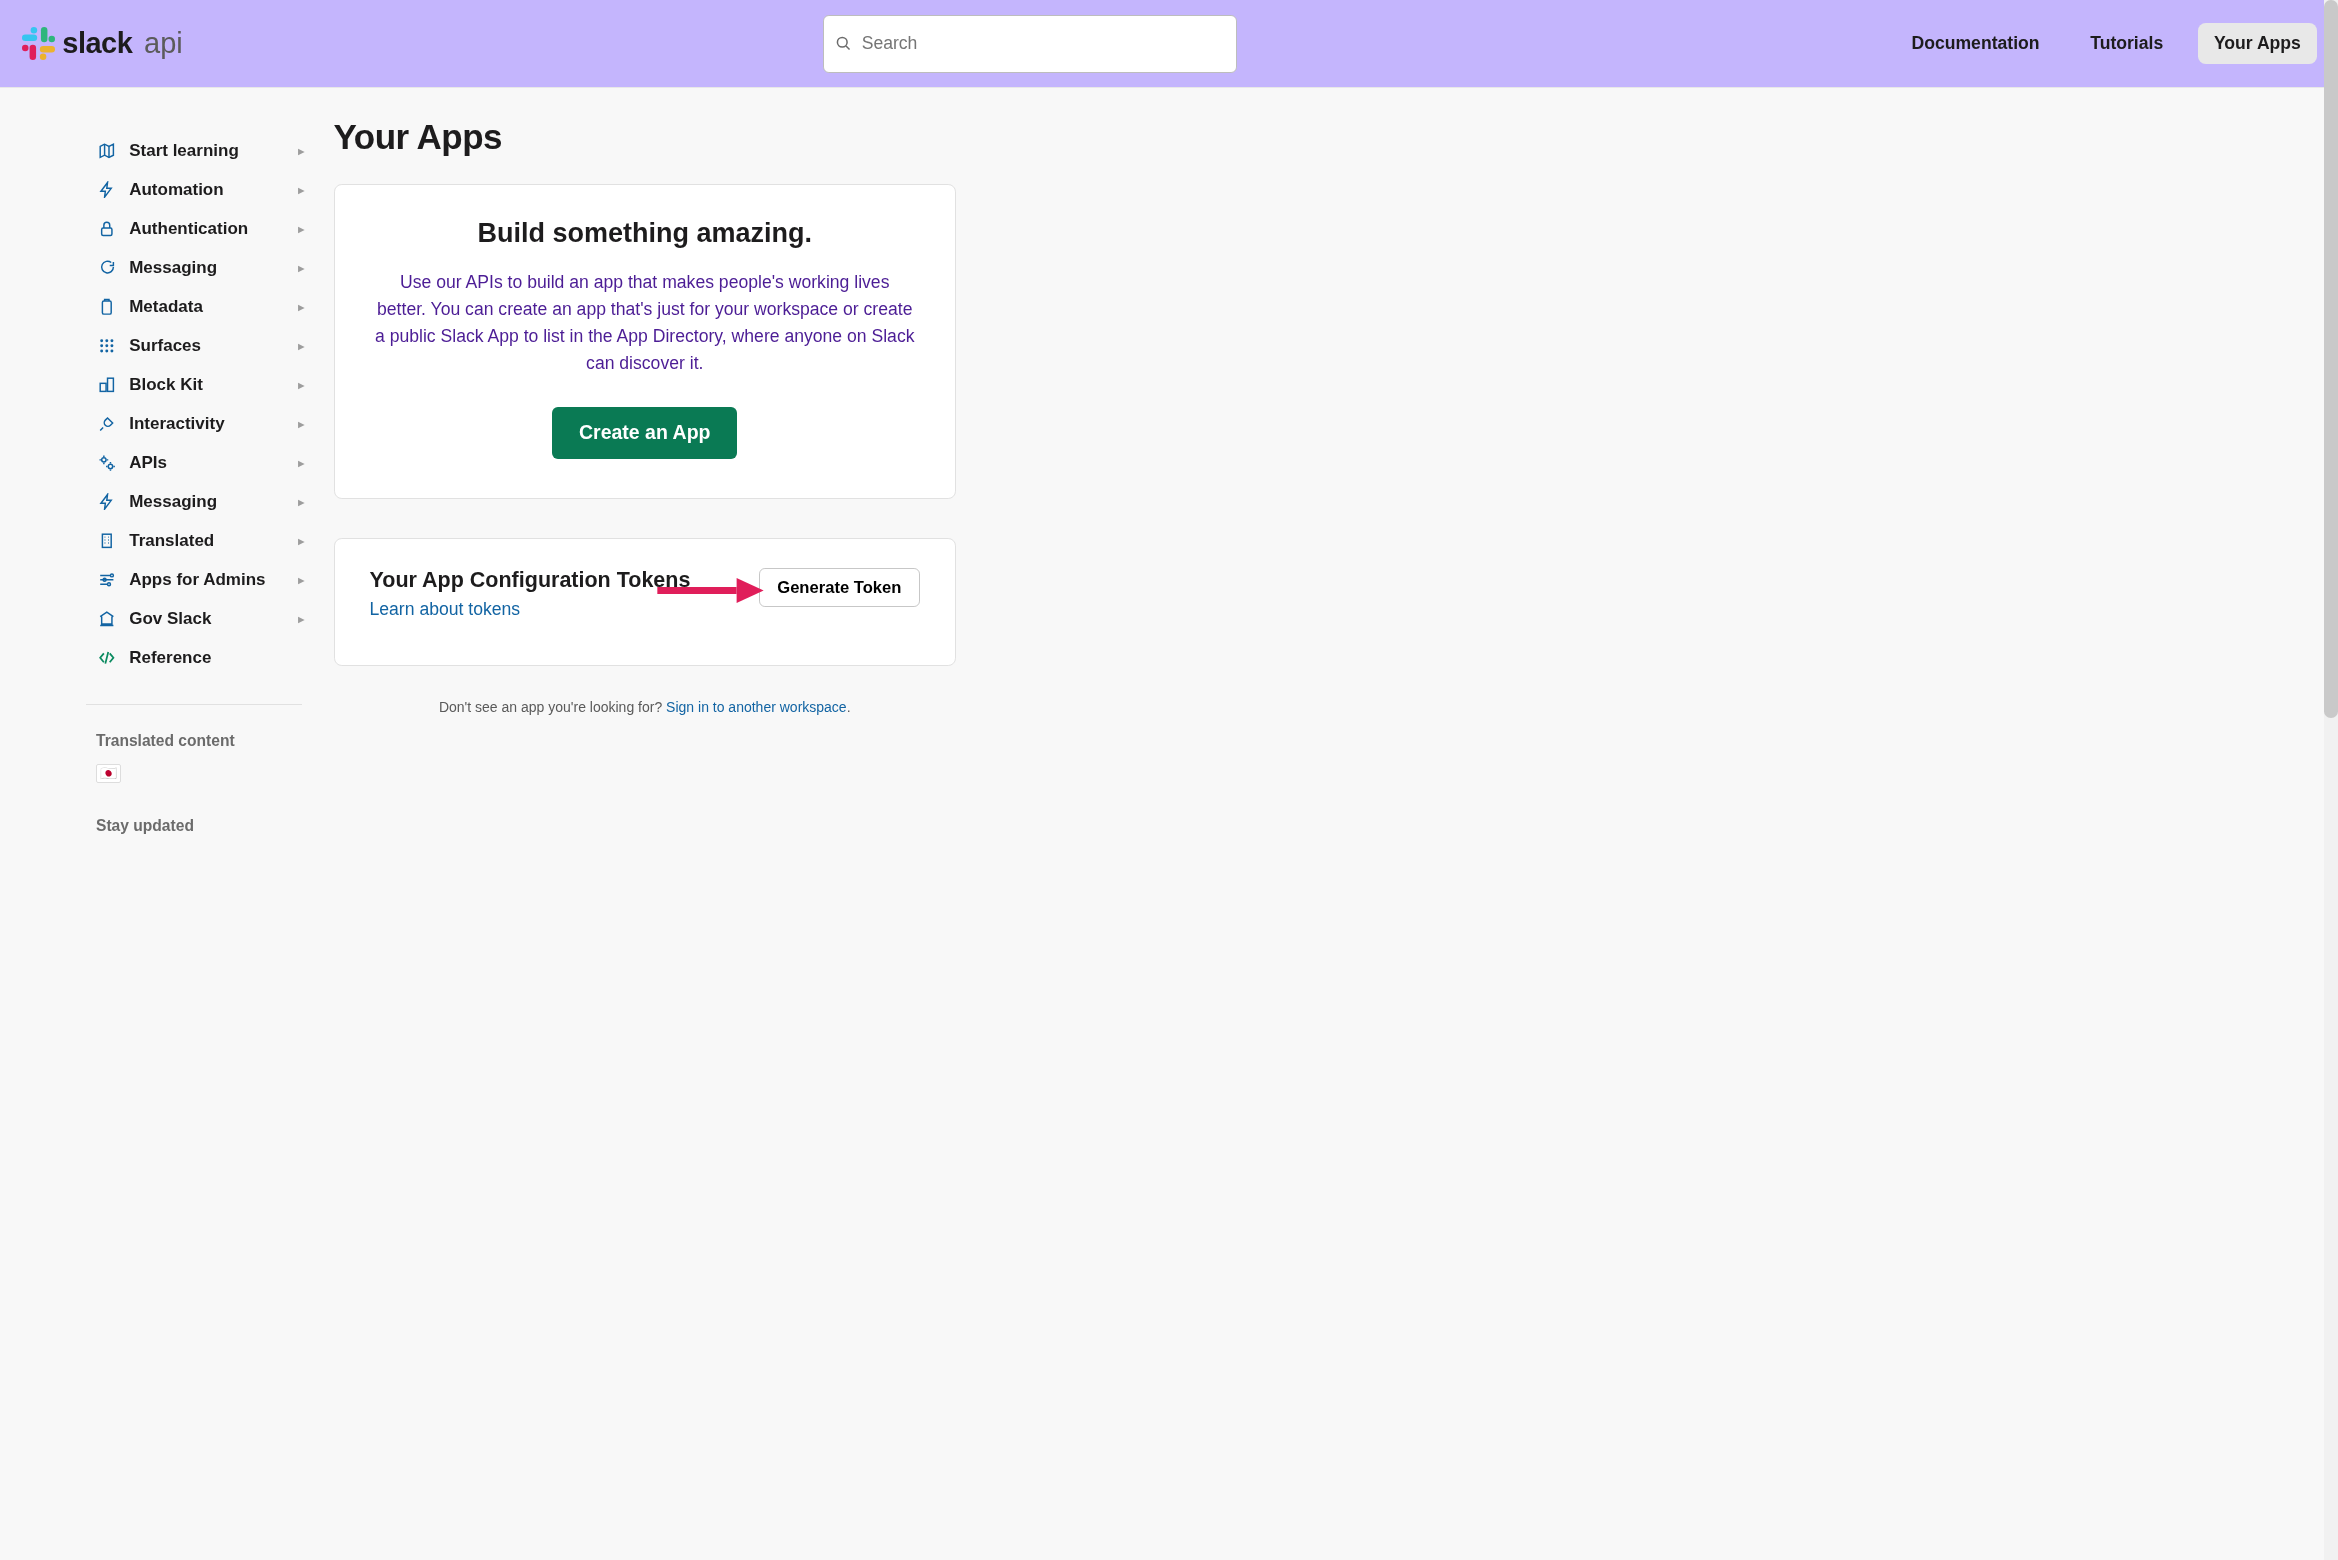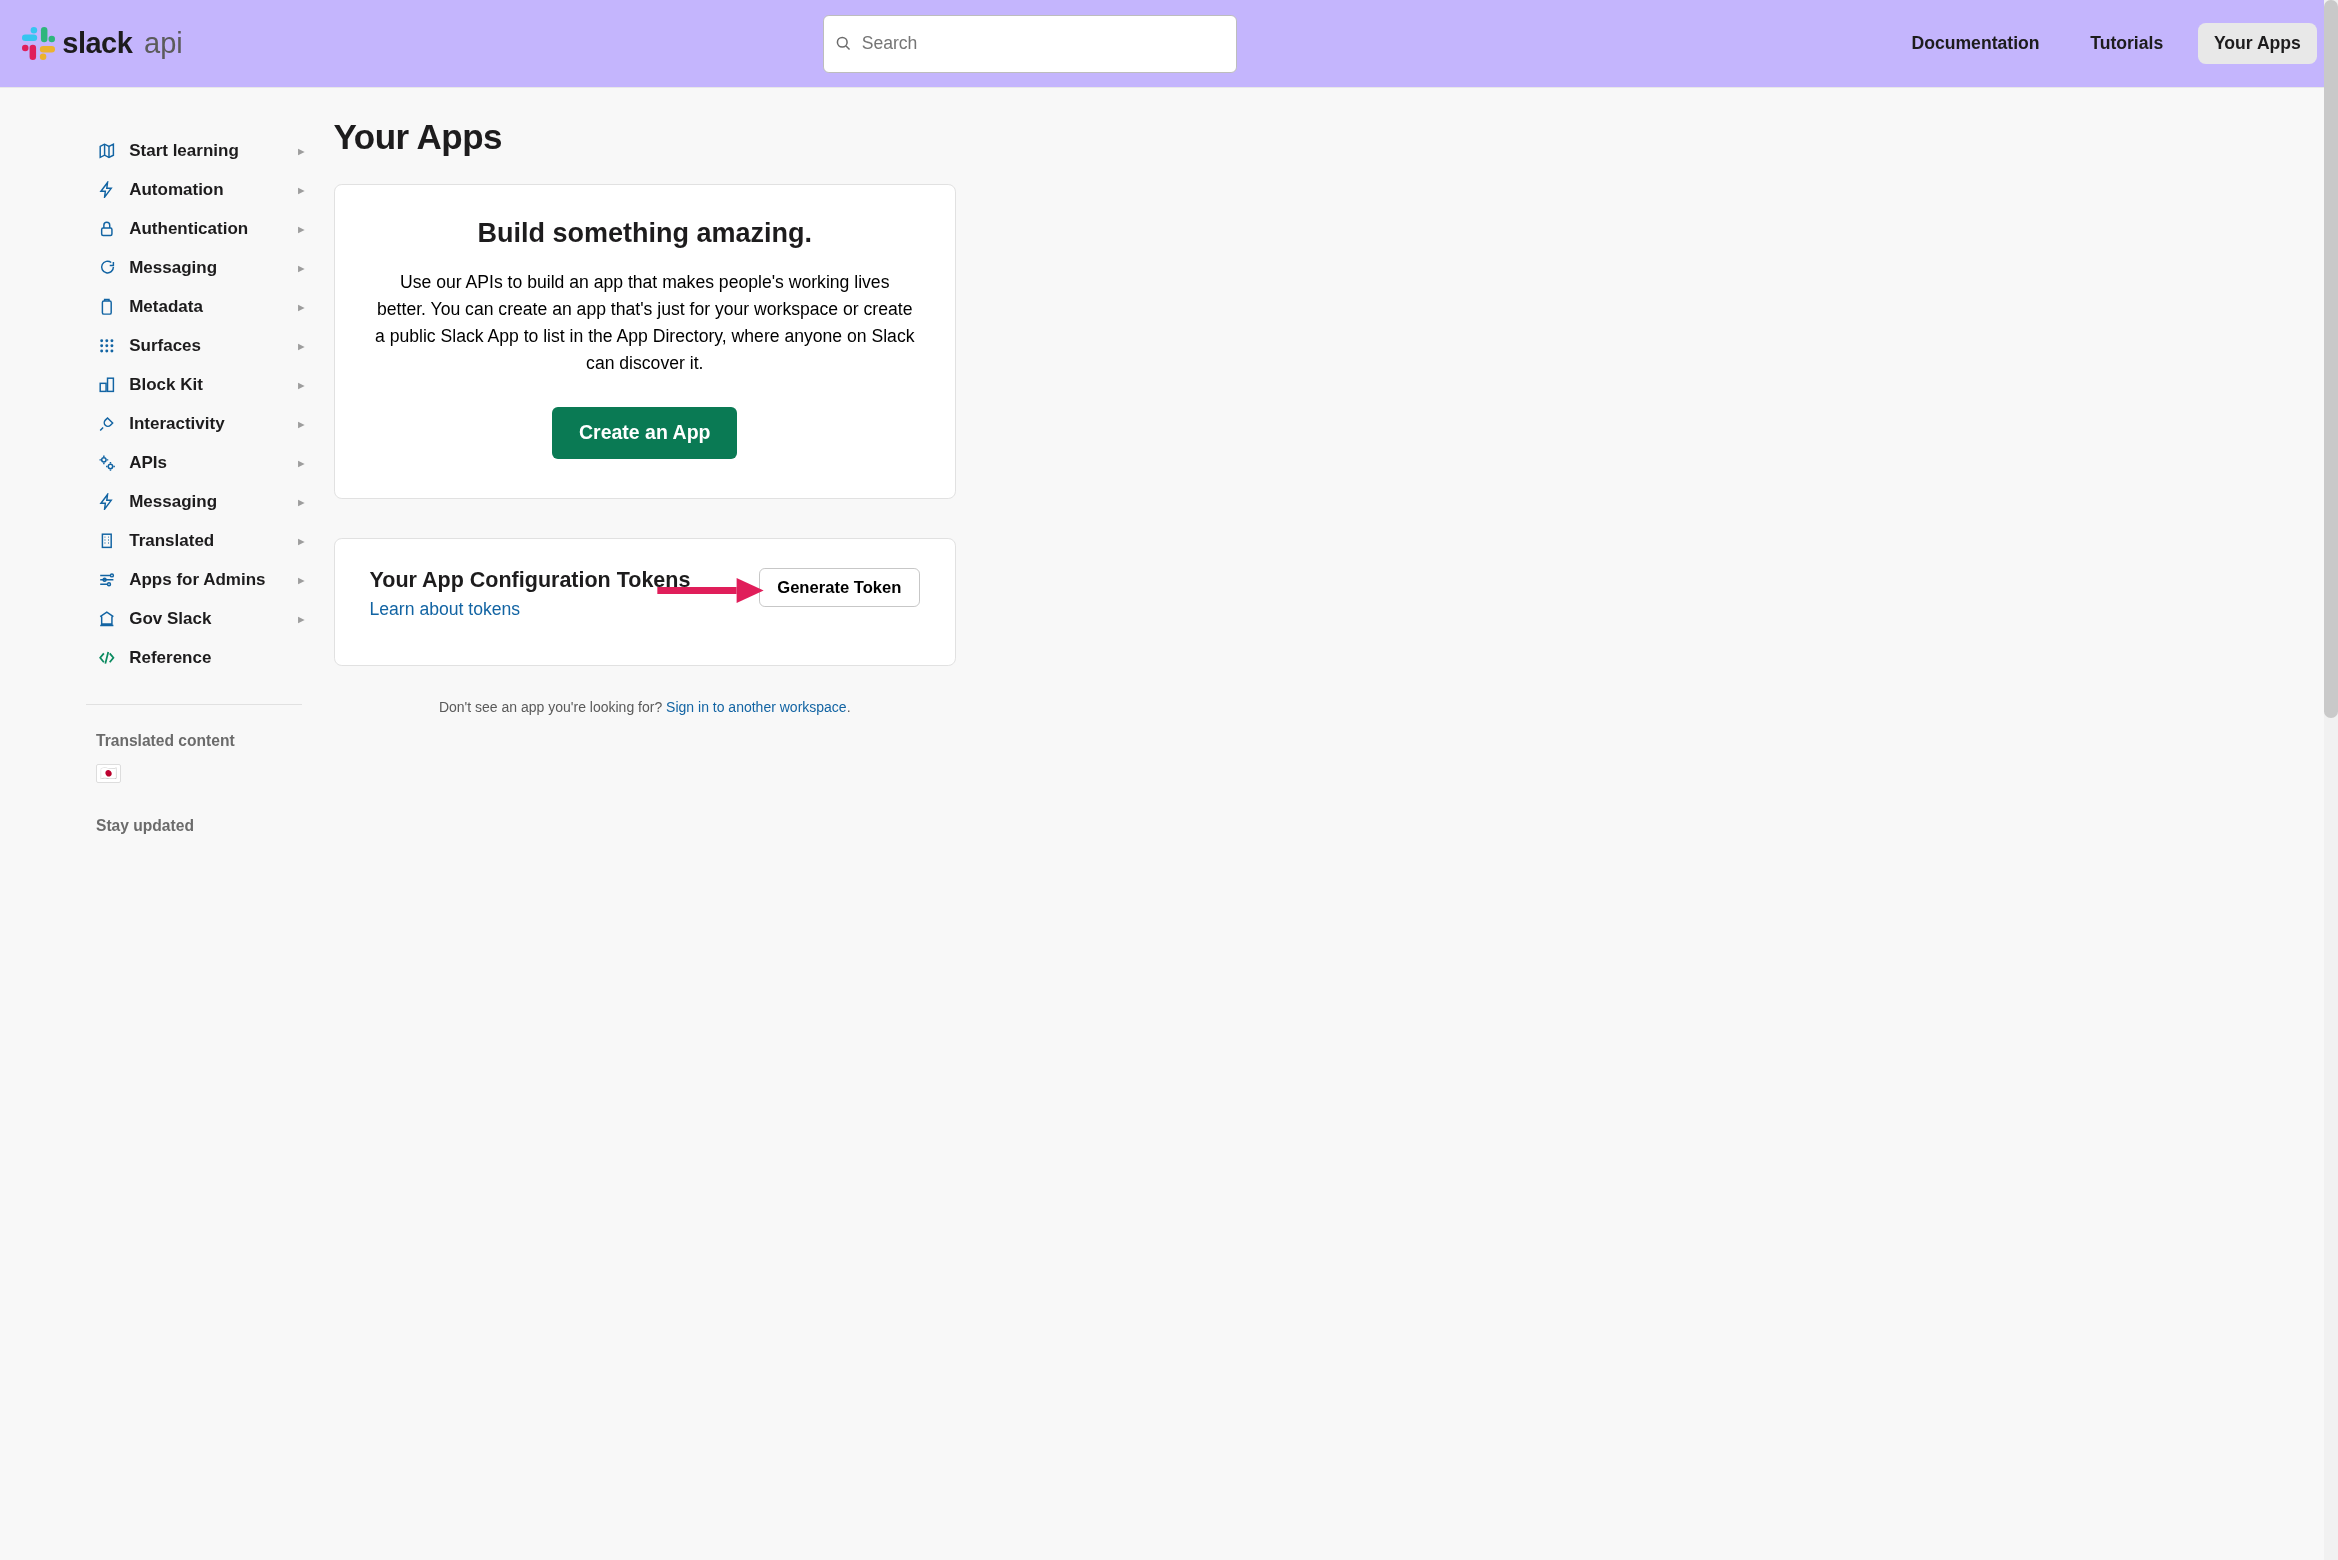--- a/index.html
+++ b/index.html
@@ -82,21 +82,21 @@
   }
   .alert .ic { margin-right:15.6px; }
 
   .card {
     background:#fff; border:1px solid #e1e1e1; border-radius:7.8px;
     padding:33px 39px 39px;
     text-align:center;
     margin-bottom:39px;
   }
   .card h2 { font-size:27px; font-weight:800; margin-bottom:19.5px; }
-  .card p  { font-size:17.6px; line-height:1.55; color:#000000; margin-bottom:29px; }
+  .card p  { font-size:17.6px; line-height:1.55; color:#4c1d95; margin-bottom:29px; }
   .btn-primary {
     display:inline-block;
     background:#0a7a54; color:#fff;
     font-size:19.5px; font-weight:700;
     padding:14.6px 27px;
     border-radius:5.9px;
     border:none;
     cursor:pointer;
   }
 

